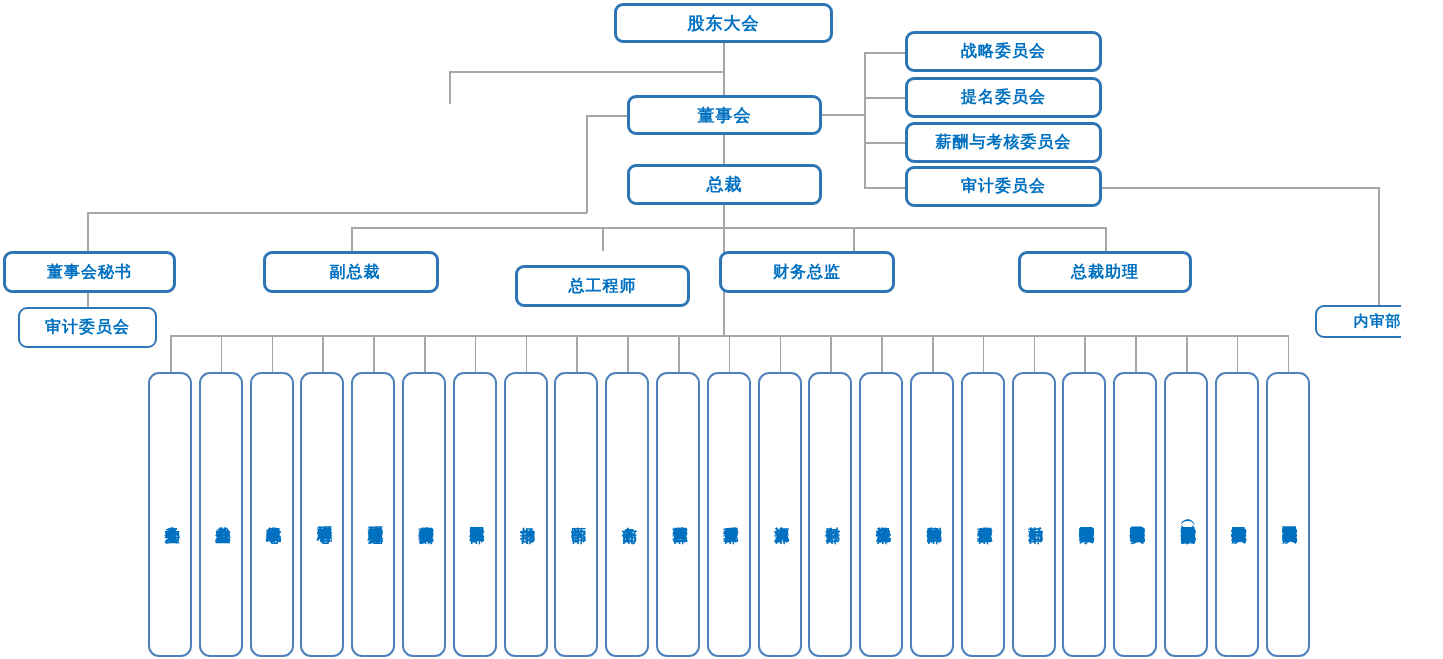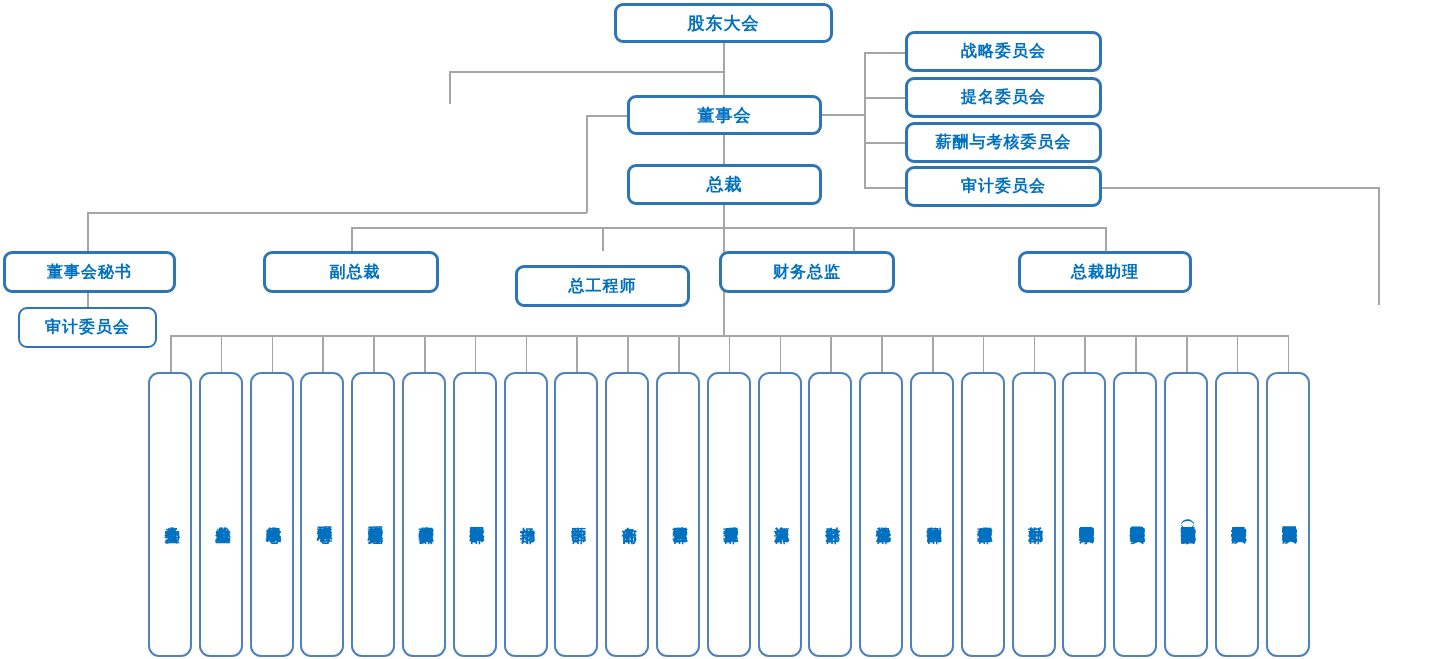--- a/index.html
+++ b/index.html
@@ -73,20 +73,21 @@
   <div class="hbox cmte" style="left:905px;top:122px;width:197px;height:41px;">薪酬与考核委员会</div>
   <div class="hbox exec" style="left:3px;top:251px;width:173px;height:42px;">董事会秘书</div>
 
   <div class="hbox cmte" style="left:905px;top:166px;width:197px;height:41px;">审计委员会</div>
   <div class="hbox exec" style="left:263px;top:251px;width:176px;height:42px;padding-left:8px;">副总裁</div>
   <div class="hbox exec" style="left:515px;top:251px;width:175px;height:42px;margin-top:14px;">总工程师</div>
   <div class="hbox exec" style="left:719px;top:251px;width:176px;height:42px;">财务总监</div>
   <div class="hbox exec" style="left:1018px;top:251px;width:174px;height:42px;">总裁助理</div>
 
   <div class="hbox small" style="left:18px;top:307px;width:139px;height:41px;font-size:16px;">审计委员会</div>
+  <div class="hbox small" style="left:1315px;top:305px;width:125px;height:33px;">内审部</div>
 
   <div id="bottom-row">
       <div class="ln" style="left: 170px; top: 335px; width: 1.5px; height: 37px;"></div>
       <div class="vbox" style="left: 148px; top: 372px; width: 44px; height: 285px;">党委办公室</div>
       <div class="ln" style="left: 220.8px; top: 335px; width: 1.5px; height: 37px;"></div>
       <div class="vbox" style="left: 198.8px; top: 372px; width: 44px; height: 285px;">总裁办公室</div>
       <div class="ln" style="left: 271.6px; top: 335px; width: 1.5px; height: 37px;"></div>
       <div class="vbox" style="left: 249.6px; top: 372px; width: 44px; height: 285px;">战略发展中心</div>
       <div class="ln" style="left: 322.4px; top: 335px; width: 1.5px; height: 37px;"></div>
       <div class="vbox" style="left: 300.4px; top: 372px; width: 44px; height: 285px;">科研管理中心</div>

